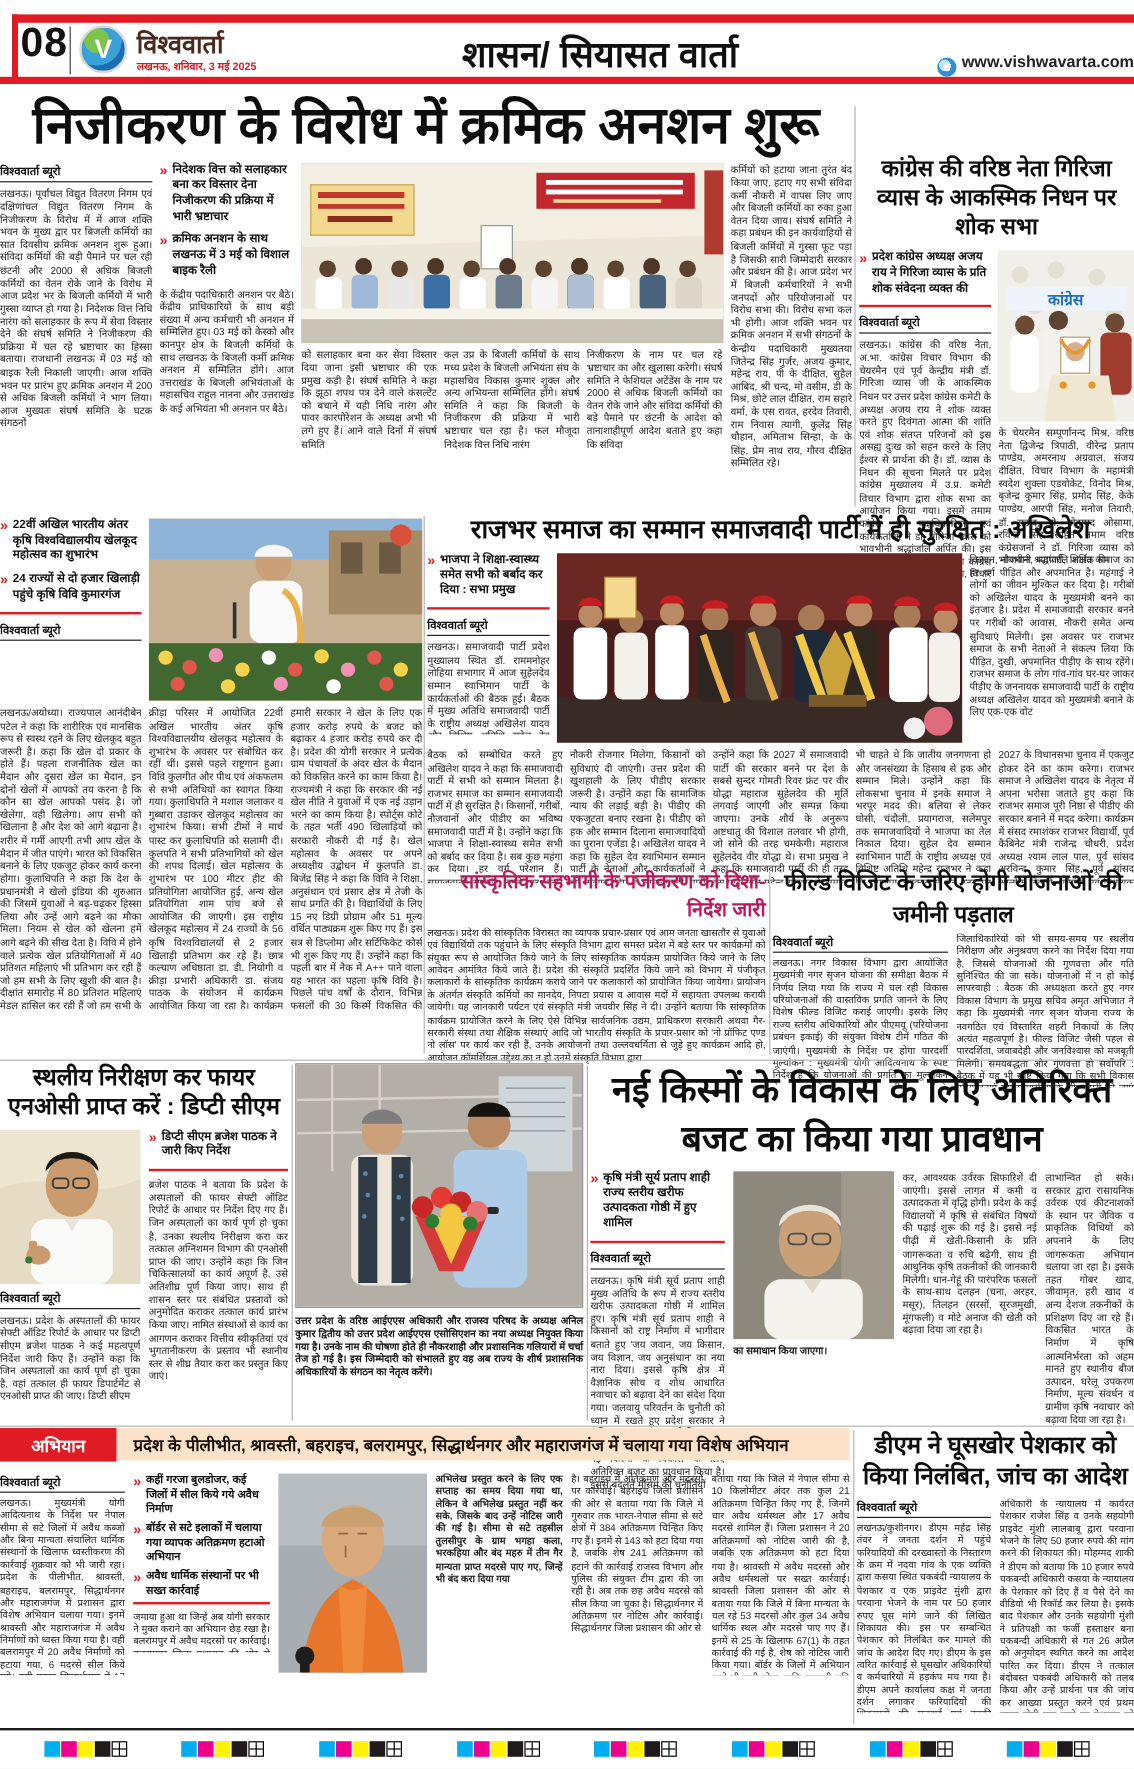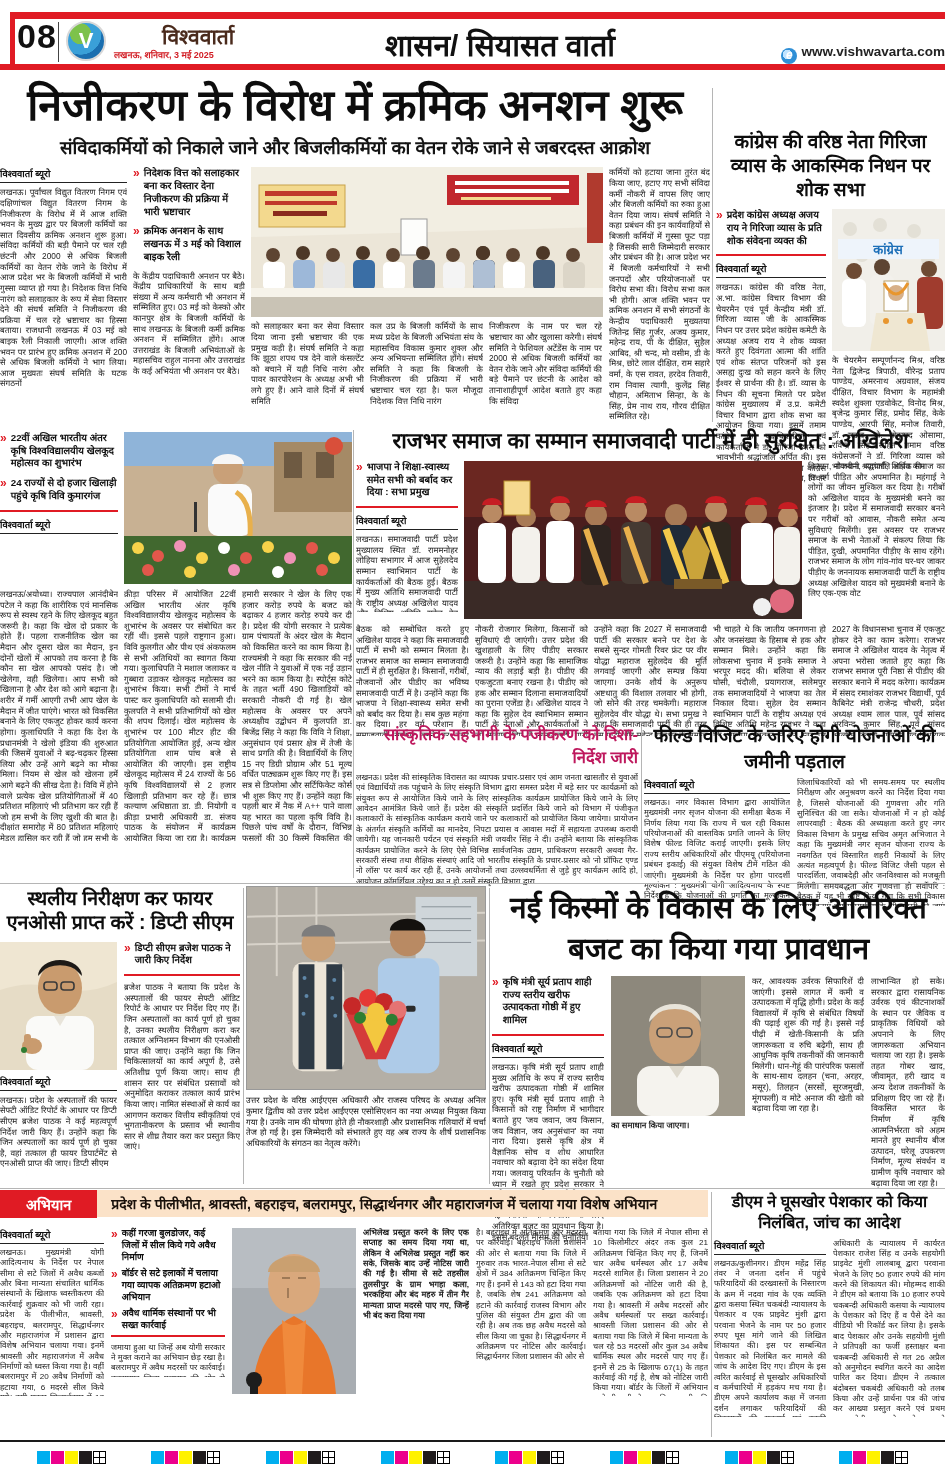--- a/index.html
+++ b/index.html
@@ -9,21 +9,21 @@
   
   .topbar{position:absolute;left:10px;right:0;top:12px;height:7px;background:#e01b24;}
   .leftbar{position:absolute;left:10px;top:12px;width:5px;height:57px;background:#e01b24;}
   .botbar{position:absolute;left:0;right:0;top:64px;height:6px;background:#e01b24;}
   .pageno{position:absolute;left:17px;top:17px;font-size:34px;font-weight:800;color:#111;letter-spacing:1px;}
   .hdr-div{position:absolute;left:58px;top:22px;width:1px;height:40px;background:#444;}
   .logo{position:absolute;left:66px;top:21px;width:40px;height:40px;border-radius:50%;
         background:radial-gradient(circle at 35% 30%,#7dc24b 0 30%,#3aa0d8 31% 60%,#1b6fb0 61% 100%);
         display:flex;align-items:center;justify-content:center;color:#fff;font-weight:800;font-size:22px;
         border:2px solid #d8d8d8;box-sizing:border-box;}
-  .brand{position:absolute;left:114px;top:22px;font-size:21px;font-weight:800;color:#4a2a1c;margin-left:48px;}
+  .brand{position:absolute;left:114px;top:22px;font-size:21px;font-weight:800;color:#4a2a1c;}
   .dateline{position:absolute;left:114px;top:48px;font-size:9px;font-weight:700;color:#d21f26;}
   .section-title{position:absolute;left:300px;top:24px;width:400px;text-align:center;font-size:30px;font-weight:800;color:#101010;}
   .site{position:absolute;right:0;top:44px;font-size:13.5px;font-weight:800;color:#222;}
   .e-icon{display:inline-block;width:16px;height:16px;border-radius:50%;margin-right:4px;vertical-align:-3px;
         background:radial-gradient(circle at 40% 40%,#bfe3ff 0 35%,#2f8fd6 36% 100%);
         color:#fff;font-style:italic;font-weight:800;font-size:12px;text-align:center;line-height:15px;}
   
   .bodytxt{font-size:8.3px;line-height:1.28;text-align:justify;color:#1d1d1d;overflow:hidden;}
   .byline{font-weight:800;font-size:9.5px;color:#101010;border-bottom:1.4px solid #222;padding-bottom:2px;margin-bottom:4px;}
   .bullet{display:flex;gap:4px;font-weight:800;font-size:9.8px;line-height:1.3;color:#101010;margin-bottom:7px;}
@@ -40,21 +40,21 @@
   .strip{position:absolute;left:0;top:1190px;width:708px;height:27px;background:#fbe2c8;display:flex;align-items:center;}
   .strip-label{background:#e01b24;color:#fff;font-weight:800;font-size:14.5px;padding:4px 26px;margin-right:14px;}
   .strip-text{font-weight:800;font-size:14px;color:#18100a;}
   
   .cbars{position:absolute;left:0;top:1447px;width:945px;height:20px;display:flex;justify-content:space-around;align-items:center;padding:0 14px;box-sizing:border-box;}
   .cgroup{display:flex;gap:1px;}
   .sw{width:13px;height:13px;display:inline-block;}
   .sw.reg{background:
       linear-gradient(#000,#000) 50% 0/1px 100% no-repeat,
       linear-gradient(#000,#000) 0 50%/100% 1px no-repeat,#fff;border:1px solid #000;box-sizing:border-box;}
-  .caption{font-size:8.3px;line-height:1.3;text-align:justify;font-weight:400;color:#151515;}
+  .caption{font-size:8.3px;line-height:1.3;text-align:justify;font-weight:700;color:#151515;}
 </style>
 </head>
 <body>
 
 <div class="page">
 
   <div class="abs" style="left:0;top:0;width:945px;height:78px;">
     <div class="topbar"></div>
     <div class="leftbar"></div>
     <div class="botbar"></div>
@@ -66,21 +66,20 @@
     <div class="brand">विश्ववार्ता</div>
     <div class="dateline">लखनऊ,  शनिवार, 3 मई 2025</div>
     <div class="section-title">शासन/ सियासत वार्ता</div>
     <div class="site">
       <span class="e-icon">e</span><span>www.vishwavarta.com</span>
     </div>
   </div>
 
   <div class="abs" style="left:0;top:82px;width:710px;height:342px;">
     <div class="h-main">निजीकरण के विरोध में क्रमिक अनशन शुरू</div>
-    <div class="deck">संविदाकर्मियों को निकाले जाने और बिजलीकर्मियों का वेतन रोके जाने से जबरदस्त आक्रोश</div>
     <div style="display:flex;gap:6px;margin-top:8px;height:254px;">
       <div style="width:127px;flex:none;">
         <div class="byline">विश्ववार्ता ब्यूरो</div>
         <div class="bodytxt" style="height:232px;">लखनऊ। पूर्वांचल विद्युत वितरण निगम एवं दक्षिणांचल विद्युत वितरण निगम के निजीकरण के विरोध में में आज शक्ति भवन के मुख्य द्वार पर बिजली कर्मियों का सात दिवसीय क्रमिक अनशन शुरू हुआ। संविदा कर्मियों की बड़ी पैमाने पर चल रही छंटनी और 2000 से अधिक बिजली कर्मियों का वेतन रोके जाने के विरोध में आज प्रदेश भर के बिजली कर्मियों में भारी गुस्सा व्याप्त हो गया है। निदेशक वित्त निधि नारंग को सलाहकार के रूप में सेवा विस्तार देने की संघर्ष समिति ने निजीकरण की प्रक्रिया में चल रहे भ्रष्टाचार का हिस्सा बताया। राजधानी लखनऊ में 03 मई को बाइक रैली निकाली जाएगी।  आज शक्ति भवन पर प्रारंभ हुए क्रमिक अनशन में 200 से अधिक बिजली कर्मियों ने भाग लिया। आज मुख्यतः संघर्ष समिति के घटक संगठनों</div>
       </div>
       <div style="width:112px;flex:none;">
         <div class="bullet">
             <span class="chev">»</span>
             <span>निदेशक वित्त को सलाहकार बना कर विस्तार देना निजीकरण की प्रक्रिया में भारी भ्रष्टाचार</span>
           </div>
@@ -478,21 +477,21 @@
           <rect x="18" y="158" width="8" height="8" fill="#1d1d1d"></rect>
         </svg>
       </div>
       <div class="bodytxt" style="font-size:8.1px;font-weight:bold;">अभिलेख प्रस्तुत करने के लिए एक सप्ताह का समय दिया गया था, लेकिन वे अभिलेख प्रस्तुत नहीं कर सके, जिसके बाद उन्हें नोटिस जारी की गई है। सीमा से सटे तहसील तुलसीपुर के ग्राम भगहा कला, भरकहिया और बंद महरु में तीन गैर मान्यता प्राप्त मदरसे पाए गए, जिन्हें भी बंद करा दिया गया</div>
       <div class="bodytxt" style="font-size:8.1px;">है। बहराइच में अतिक्रमण और मदरसों पर कार्रवाई। बहराइच जिला प्रशासन की ओर से बताया गया कि जिले में गुरुवार तक भारत-नेपाल सीमा से सटे क्षेत्रों में 384 अतिक्रमण चिन्हित किए गए हैं। इनमें से 143 को हटा दिया गया है, जबकि शेष 241 अतिक्रमण को हटाने की कार्रवाई राजस्व विभाग और पुलिस की संयुक्त टीम द्वारा की जा रही है। अब तक छह अवैध मदरसे को सील किया जा चुका है। सिद्धार्थनगर में अतिक्रमण पर नोटिस और कार्रवाई। सिद्धार्थनगर जिला प्रशासन की ओर से</div>
       <div class="bodytxt" style="font-size:8.1px;">बताया गया कि जिले में नेपाल सीमा से 10 किलोमीटर अंदर तक कुल 21 अतिक्रमण चिन्हित किए गए हैं, जिनमें चार अवैध धर्मस्थल और 17 अवैध मदरसे शामिल हैं। जिला प्रशासन ने 20 अतिक्रमणों को नोटिस जारी की है, जबकि एक अतिक्रमण को हटा दिया गया है। श्रावस्ती में अवैध मदरसों और अवैध धर्मस्थलों पर सख्त कार्रवाई। श्रावस्ती जिला प्रशासन की ओर से बताया गया कि जिले में बिना मान्यता के चल रहे 53 मदरसों और कुल 34 अवैध धार्मिक स्थल और मदरसे पाए गए हैं। इनमें से 25 के खिलाफ 67(1) के तहत कार्रवाई की गई है, शेष को नोटिस जारी किया गया। बॉर्डर के जिलों में अभियान आगे भी जारी रहेगा, ताकि सरकारी भूमि को कब्जा मुक्त कराया जा सके और अवैध निर्माण नहीं किया जाएगा।</div>
     </div>
   </div>
 
   <div class="abs" style="left:714px;top:1192px;width:231px;height:245px;">
-    <div style="font-size:16px;font-weight:800;text-align:center;line-height:1.3;color:#0d0d0d;">डीएम ने घूसखोर पेशकार को किया निलंबित, जांच का आदेश</div>
+    <div style="font-size:20px;font-weight:800;text-align:center;line-height:1.3;color:#0d0d0d;">डीएम ने घूसखोर पेशकार को किया निलंबित, जांच का आदेश</div>
     <div style="display:flex;gap:7px;margin-top:5px;height:178px;">
       <div style="width:112px;flex:none;">
         <div class="byline">विश्ववार्ता ब्यूरो</div>
         <div class="bodytxt" style="height:158px;font-size:8.1px;">लखनऊ/कुशीनगर। डीएम महेंद्र सिंह तंवर ने जनता दर्शन में पहुंचे फरियादियों की दरख्वास्तों के निस्तारण के क्रम में नदवा गांव के एक व्यक्ति द्वारा कसया स्थित चकबंदी न्यायालय के पेशकार व एक प्राइवेट मुंशी द्वारा परवाना भेजने के नाम पर 50 हजार रुपए घूस मांगे जाने की लिखित शिकायत की। इस पर सम्बन्धित पेशकार को निलंबित कर मामले की जांच के आदेश दिए गए।  डीएम के इस त्वरित कार्रवाई से घूसखोर अधिकारियों व कर्मचारियों में हड़कंप मच गया है। डीएम अपने कार्यालय कक्ष में जनता दर्शन लगाकर फरियादियों की शिकायतों की सुनवाई एवं उनकी दरख्वास्तों का निस्तारण कर रहे थे। उसी दौरान नदवा गांव के निवासी मोहम्मद शाकी ने उनसे कसया स्थित चकबन्दी</div>
       </div>
       <div class="bodytxt" style="flex:1;font-size:8.1px;">अधिकारी के न्यायालय में कार्यरत पेशकार राजेश सिंह व उनके सहयोगी प्राइवेट मुंशी लालबाबू द्वारा परवाना भेजने के लिए 50 हजार रुपये की मांग करने की शिकायत की। मोहम्मद शाकी ने डीएम को बताया कि 10 हजार रुपये चकबन्दी अधिकारी कसया के न्यायालय के पेशकार को दिए हैं व पैसे देने का वीडियो भी रिकॉर्ड कर लिया है। इसके बाद पेशकार और उनके सहयोगी मुंशी ने प्रतिपक्षी का फर्जी हस्ताक्षर बना चकबन्दी अधिकारी से गत 26 अप्रैल को अनुमोदन स्थगित करने का आदेश पारित कर दिया। डीएम ने तत्काल बंदोबस्त चकबंदी अधिकारी को तलब किया और उन्हें प्रार्थना पत्र की जांच कर आख्या प्रस्तुत करने एवं प्रथम दृष्टया दोषी पाए जाने पर पेशकार को निलंबित कर विभागीय कार्यवाही शुरू करने का निर्देश दे दिया।</div>
     </div>
   </div>
 
   <div class="sep-v" style="left:712px;top:88px;height:334px;"></div>

